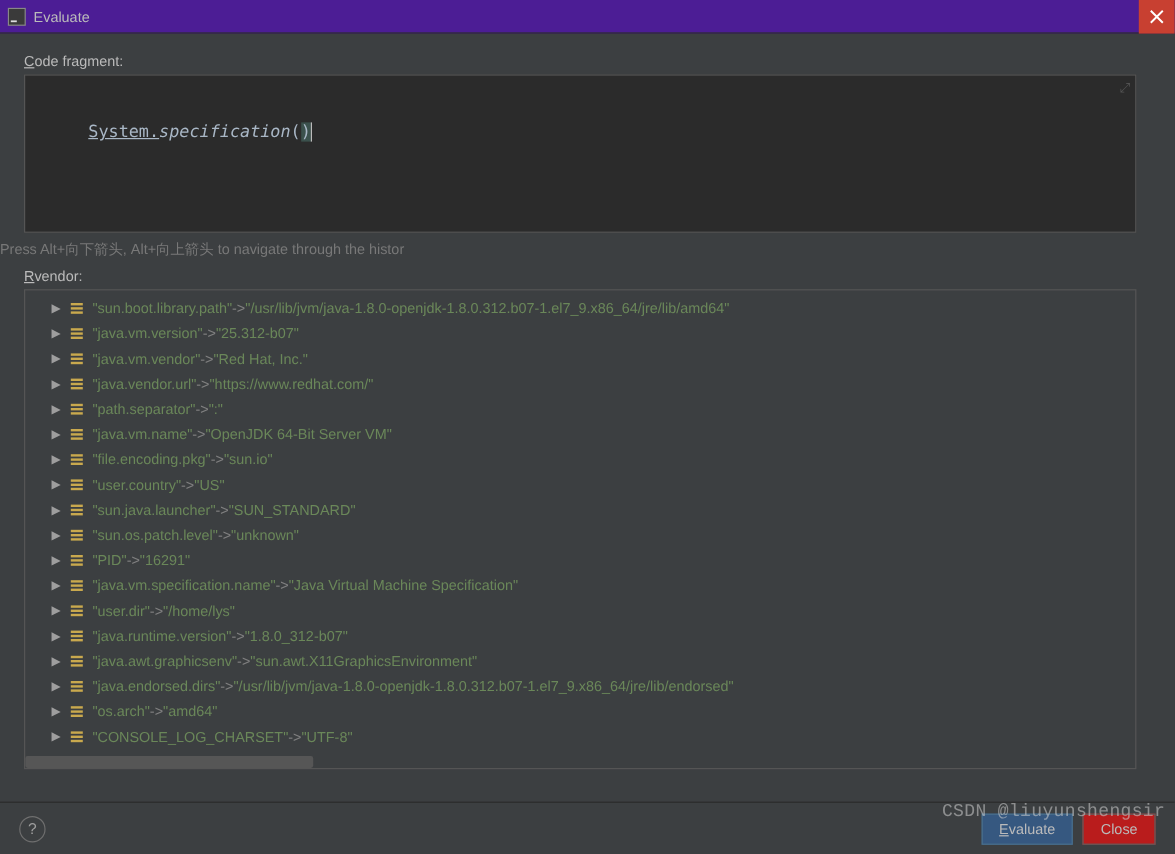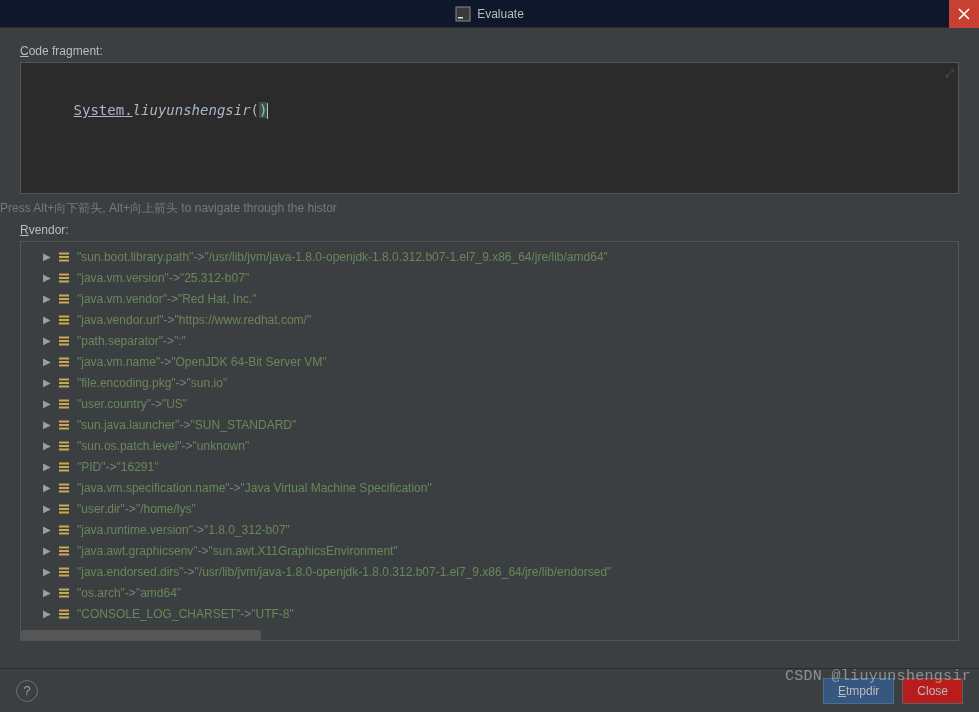--- a/index.html
+++ b/index.html
@@ -8,45 +8,44 @@
     font-family: "Segoe UI", Arial, sans-serif;
     font-size: 12px;
     color: #bbbbbb;
     width: 979px;
     height: 712px;
     overflow: hidden;
     position: relative;
   }
   .titlebar {
     height: 28px;
-    background: #0f172a;
+    background: #4c1d95;
     border-bottom: 1px solid #2b2b2b;
     display: flex;
     align-items: center;
     padding: 0 6px;
     position: relative;
-    justify-content: center;
   }
   .titlebar .ij-icon {
     width: 16px; height: 16px;
     margin-right: 6px;
     display: flex; align-items: center; justify-content: center;
   }
   .titlebar .title { color: #bbbbbb; font-size: 12px; }
   .close-btn {
     position: absolute; right: 0; top: 0;
     width: 30px; height: 28px;
     background: #c84031;
     display: flex; align-items: center; justify-content: center;
     color: #fff; font-size: 14px;
     cursor: pointer;
   }
   .close-btn svg { width: 12px; height: 12px; }
 
-  .content { padding: 16px 0 0 0; }
+  .content { padding: 16px 12px 0 0; }
   .label {
     color: #bbbbbb;
     font-size: 12px;
     padding: 0 20px 4px 20px;
   }
   .label u { text-decoration: underline; }
   .code-box {
     margin: 0 20px;
     height: 132px;
     background: #2b2b2b;
@@ -193,21 +192,21 @@
 </div>
 
 <div class="content">
 
   <div class="label">
     <u>C</u><span>ode fragment:</span>
   </div>
 
   <div class="code-box">
     <span class="code-line">
-      <span class="tok-plain">System</span><span class="tok-plain">.</span><span class="tok-method">liuyunshengsir</span><span class="tok-paren-open">(</span><span class="tok-paren-close">)</span><span class="cursor"></span>
+      <span class="tok-plain">System</span><span class="tok-plain">.</span><span class="tok-method">specification</span><span class="tok-paren-open">(</span><span class="tok-paren-close">)</span><span class="cursor"></span>
     </span>
     <span class="expand-icon">⤢</span>
   </div>
 
   <div class="hint">Press Alt+向下箭头, Alt+向上箭头 to navigate through the histor</div>
 
   <div class="label">
     <u>R</u><span>vendor:</span>
   </div>
 
@@ -464,18 +463,18 @@
     <div class="scroll-thumb"></div>
   </div>
 
 </div>
 
 <div class="footer">
   <div class="help-btn">?</div>
   <div class="footer-spacer"></div>
   <div class="btn primary">
     <u>E</u>
-      <span>tmpdir</span>
+      <span>valuate</span>
   </div>
   <div class="btn">Close</div>
 </div>
 
 <div class="watermark">CSDN @liuyunshengsir</div>
 
 </body></html>

